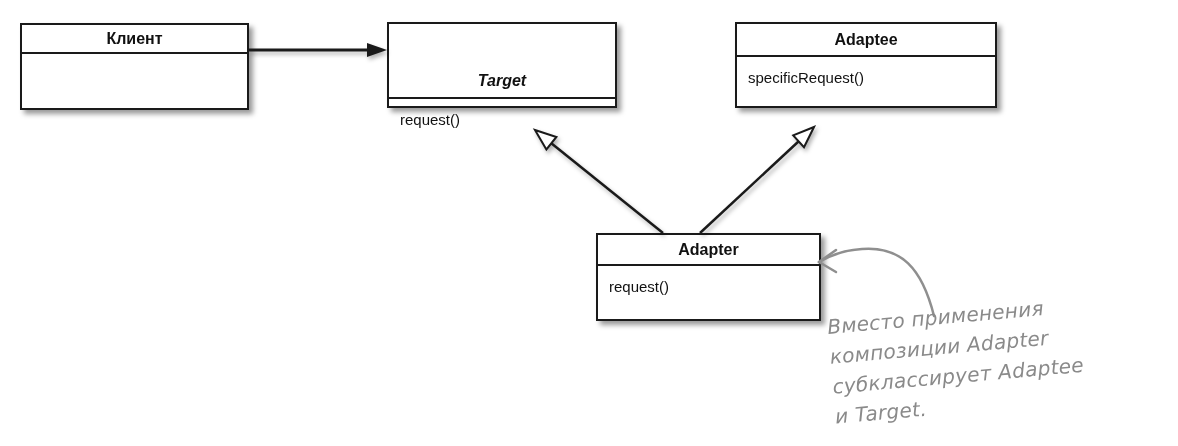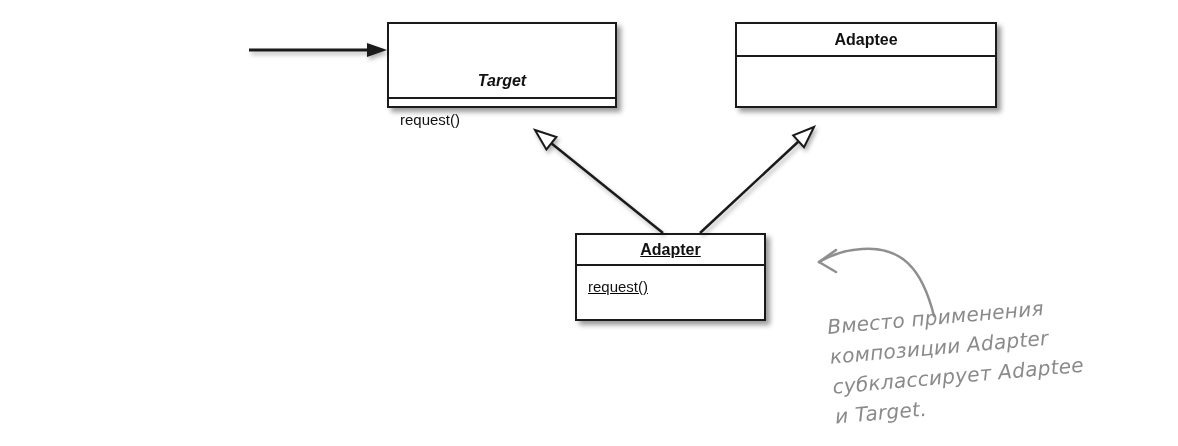--- a/index.html
+++ b/index.html
@@ -32,21 +32,21 @@
     font-size: 15px;
     color: #111111;
     padding: 12px 4px 0 11px;
   }
   .box-client  { left: 20px;  top: 23px;  width: 229px; height: 87px; }
   .box-client .uml-title  { height: 29px; }
   .box-target  { left: 387px; top: 22px;  width: 230px; height: 86px; }
   .box-target .uml-title  { height: 35px; }
   .box-adaptee { left: 735px; top: 22px;  width: 262px; height: 86px; }
   .box-adaptee .uml-title { height: 33px; }
-  .box-adapter { left: 575px; top: 233px; width: 191px; height: 88px; text-decoration: underline; }
+  .box-adapter { left: 596px; top: 233px; width: 225px; height: 88px; }
   .box-adapter .uml-title { height: 31px; }
 
   .arrow-layer {
     position: absolute;
     left: 0; top: 0;
     width: 1178px;
     height: 446px;
     pointer-events: none;
   }
   .black-arrows { filter: drop-shadow(2px 3px 2px rgba(0,0,0,0.30)); }
@@ -65,28 +65,33 @@
     white-space: pre-line;
     transform: rotate(-5deg);
     transform-origin: 0 0;
   }
 </style>
 </head>
 <body>
 
 <div class="canvas">
 
+  <div class="uml-box box-client">
+    <div class="uml-title">Клиент</div>
+    <div class="uml-body"></div>
+  </div>
 
   <div class="uml-box box-target">
     <div class="uml-title italic">Target</div>
     <div class="uml-body">request()</div>
   </div>
 
   <div class="uml-box box-adaptee">
     <div class="uml-title">Adaptee</div>
+    <div class="uml-body">specificRequest()</div>
   </div>
 
   <div class="uml-box box-adapter">
     <div class="uml-title">Adapter</div>
     <div class="uml-body">request()</div>
   </div>
 
   <svg class="arrow-layer" viewBox="0 0 1178 446">
     <g class="black-arrows">
 

